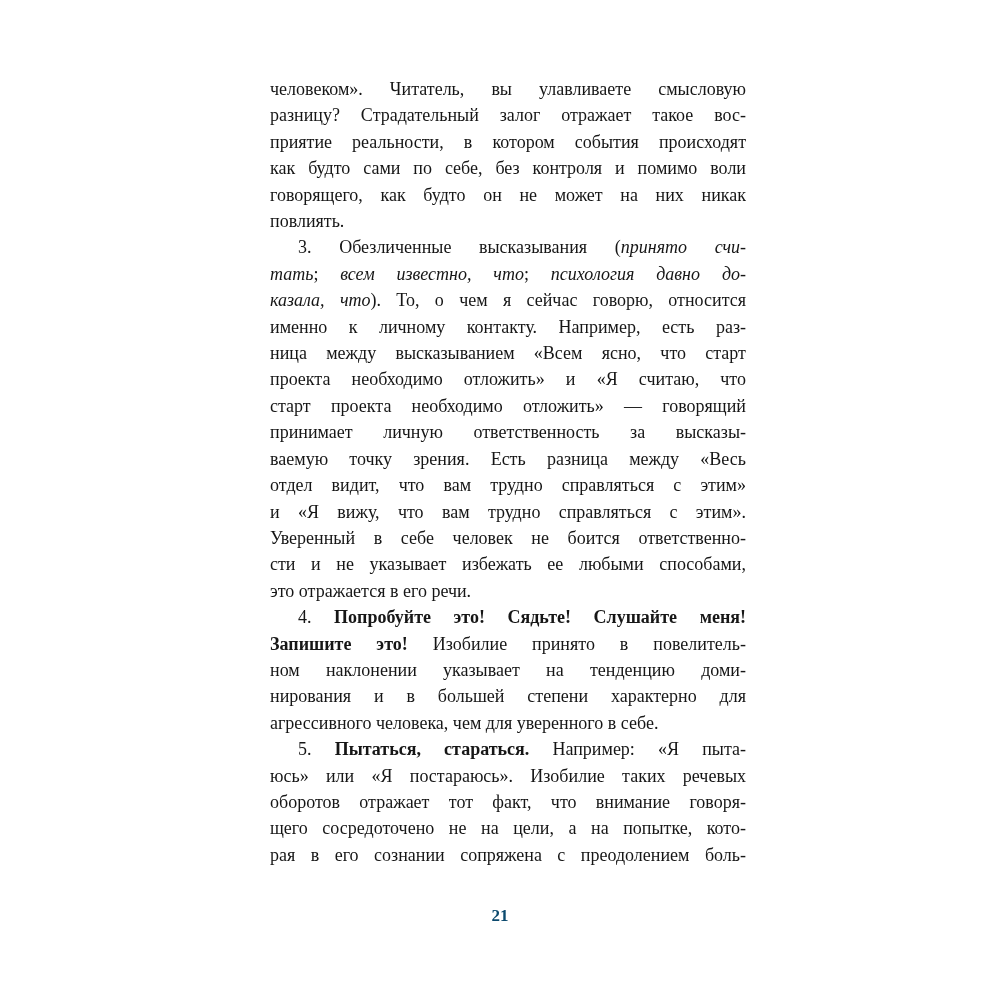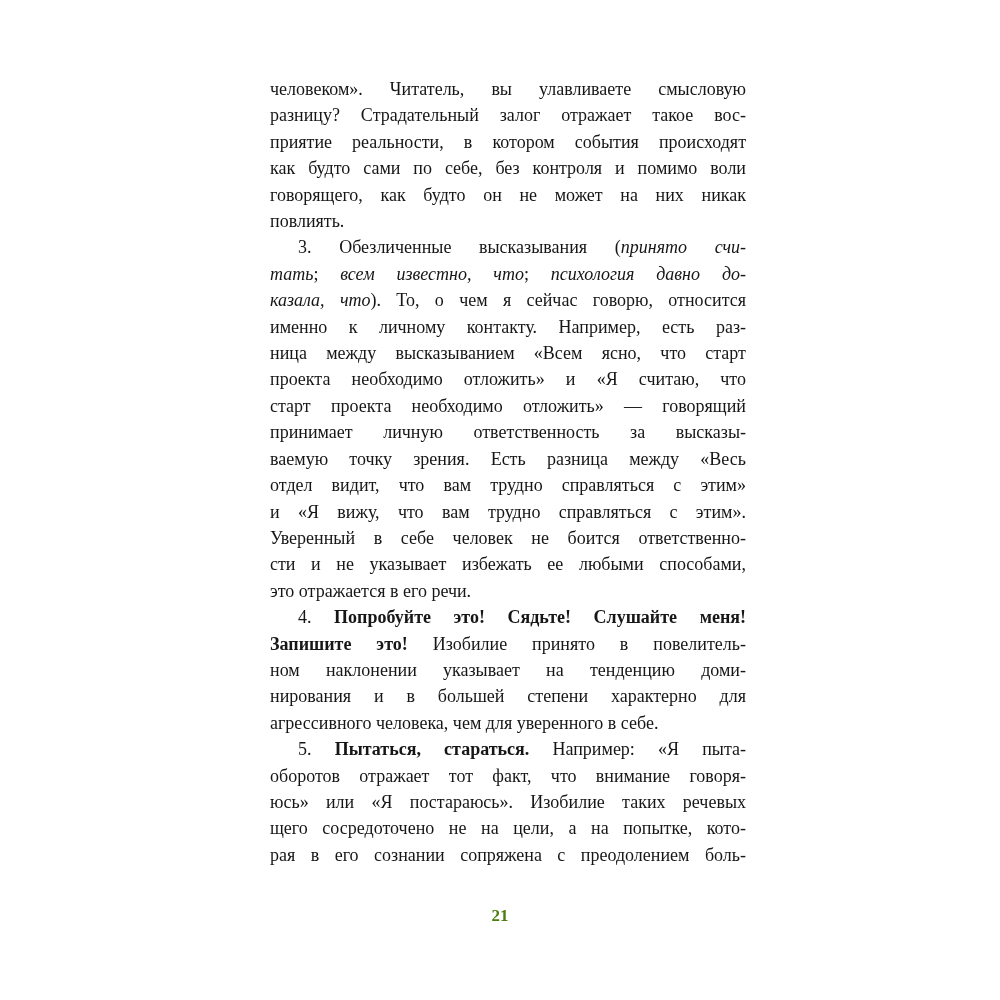--- a/index.html
+++ b/index.html
@@ -41,21 +41,21 @@
     font-weight: bold;
   }
   .page-number {
     position: absolute;
     top: 906px;
     left: 0;
     width: 1000px;
     text-align: center;
     font-weight: bold;
     font-size: 17px;
-    color: #4d7c0f;
+    color: #0c4a6e;
   }
 </style>
 </head>
 <body>
 
 <div class="page">
   <div class="text-block">
       <div class="line"><span>человеком». Читатель, вы улавливаете смысловую</span></div>
       <div class="line"><span>разницу? Страдательный залог отражает такое вос-</span></div>
       <div class="line"><span>приятие реальности, в котором события происходят</span></div>
@@ -75,19 +75,19 @@
       <div class="line"><span>и «Я вижу, что вам трудно справляться с этим».</span></div>
       <div class="line"><span>Уверенный в себе человек не боится ответственно-</span></div>
       <div class="line"><span>сти и не указывает избежать ее любыми способами,</span></div>
       <div class="line last"><span>это отражается в его речи.</span></div>
       <div class="line indent"><span>4. </span><span class="bi">Попробуйте это! Сядьте! Слушайте меня!</span></div>
       <div class="line"><span class="bi">Запишите это!</span><span> Изобилие принято в повелитель-</span></div>
       <div class="line"><span>ном наклонении указывает на тенденцию доми-</span></div>
       <div class="line"><span>нирования и в большей степени характерно для</span></div>
       <div class="line last"><span>агрессивного человека, чем для уверенного в себе.</span></div>
       <div class="line indent"><span>5. </span><span class="bi">Пытаться, стараться.</span><span> Например: «Я пыта-</span></div>
+      <div class="line"><span>юсь» или «Я постараюсь». Изобилие таких речевых</span></div>
       <div class="line"><span>оборотов отражает тот факт, что внимание говоря-</span></div>
-      <div class="line"><span>юсь» или «Я постараюсь». Изобилие таких речевых</span></div>
       <div class="line"><span>щего сосредоточено не на цели, а на попытке, кото-</span></div>
       <div class="line"><span>рая в его сознании сопряжена с преодолением боль-</span></div>
     </div>
   <div class="page-number">21</div>
 </div>
 
 </body></html>

